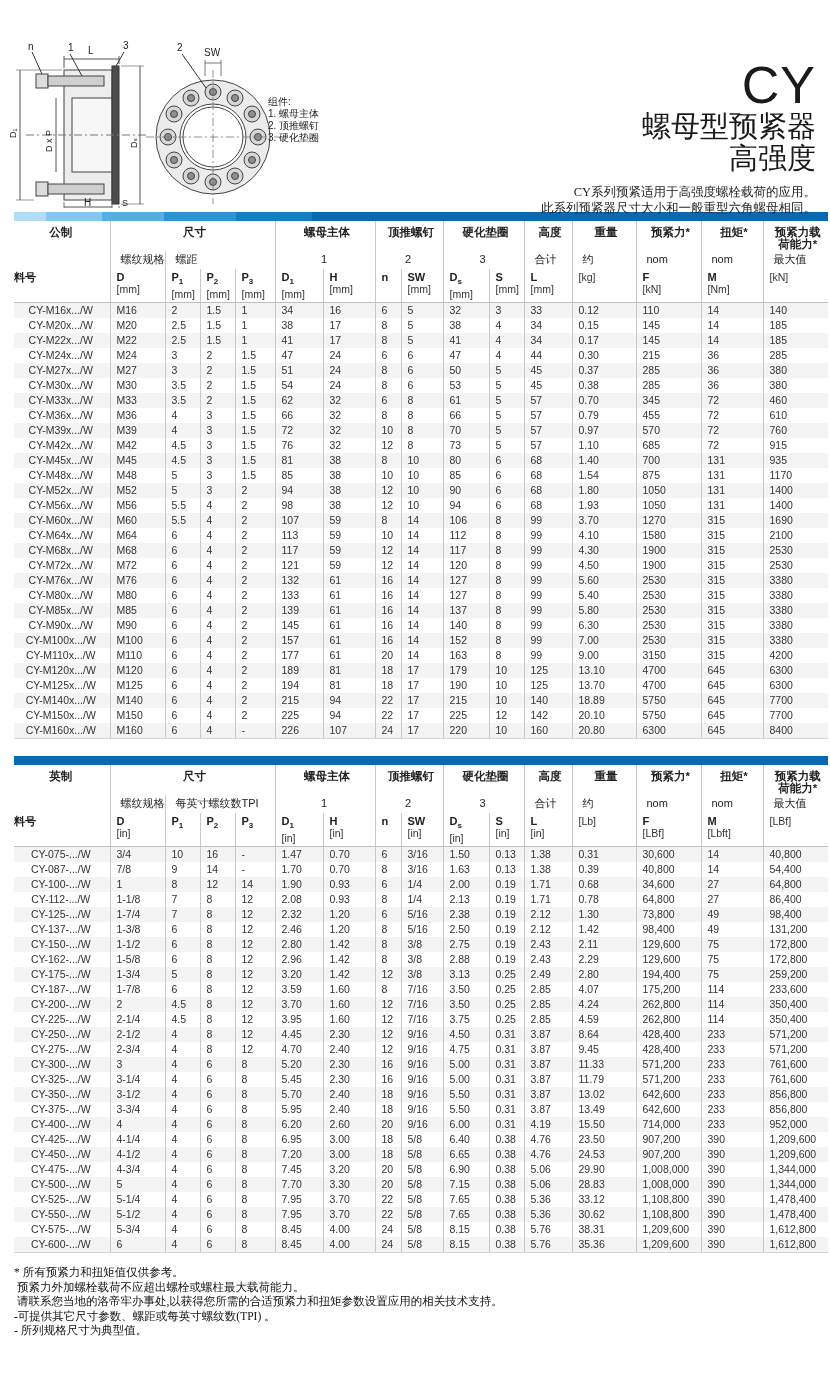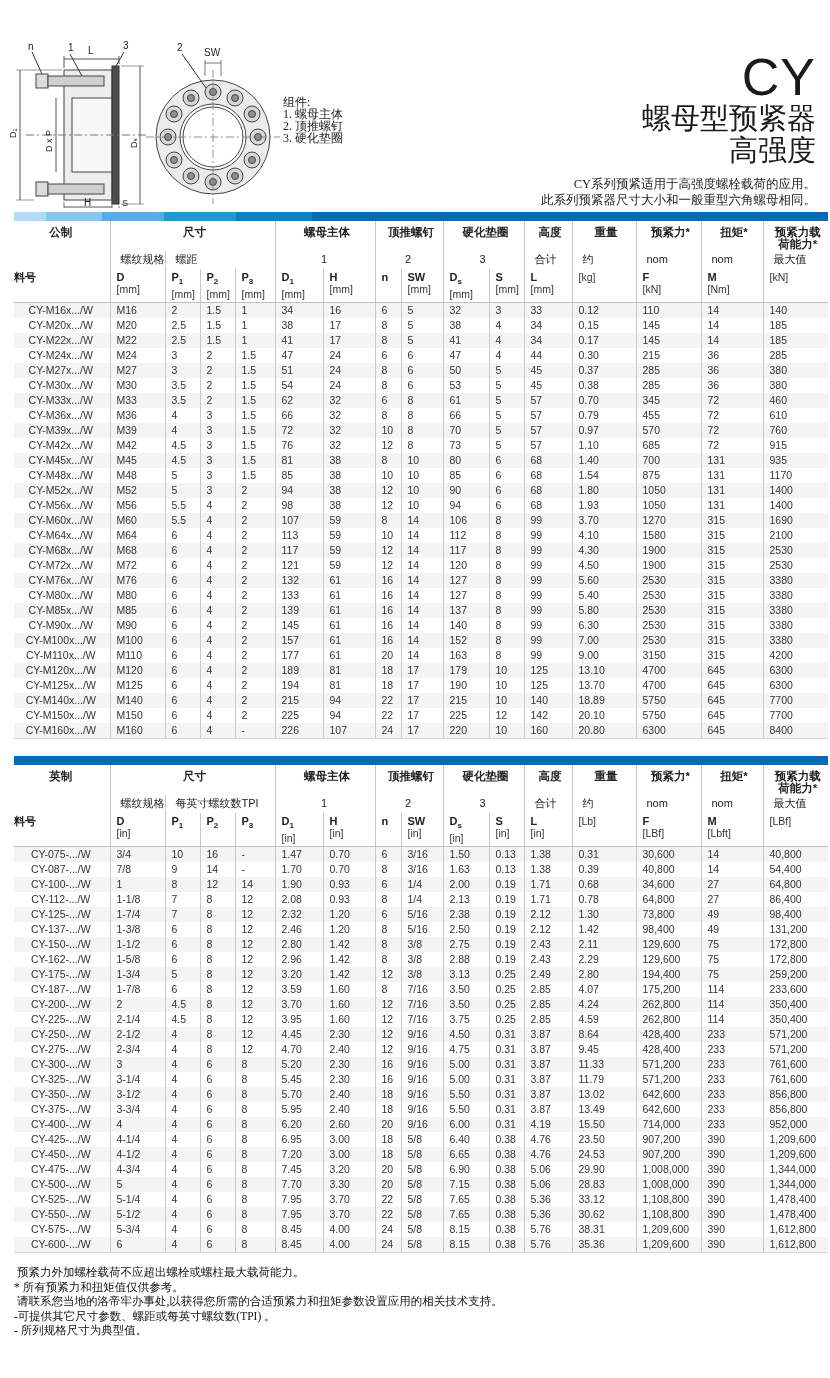--- a/index.html
+++ b/index.html
@@ -4,23 +4,23 @@
 <style>
   html,body{margin:0;padding:0;}
   body{
     width:830px;height:1378px;overflow:hidden;background:#ffffff;
     font-family:"Liberation Sans","DejaVu Sans",sans-serif;color:#333;
     position:relative;
   }
   
   .header{position:relative;height:212px;}
   .diagram{position:absolute;left:6px;top:30px;}
-  .legend{position:absolute;left:283px;top:96px;font-family:Liberation Serif, serif;
-          font-size:12px;line-height:12px;color:#222;}
-  .titleblock{position:absolute;right:14px;top:52px;text-align:right;color:#1a1a1a;}
+  .legend{position:absolute;left:268px;top:96px;font-family:Liberation Sans, sans-serif;
+          font-size:10px;line-height:12px;color:#222;}
+  .titleblock{position:absolute;right:14px;top:60px;text-align:right;color:#1a1a1a;}
   .t-series{font-size:52px;line-height:50px;font-weight:400;letter-spacing:1px;}
   .t-sub1{font-size:29px;line-height:32px;font-weight:400;}
   .t-sub2{font-size:29px;line-height:32px;font-weight:400;}
   .t-desc{margin-top:10px;font-family:"Liberation Serif","DejaVu Serif",serif;
           font-size:12.5px;line-height:16px;color:#222;}
   
   .bar{width:814px;margin-left:14px;height:9px;display:flex;}
   .bar .seg{height:9px;}
   .bar .fill{flex:1;height:9px;}
   
@@ -1317,18 +1317,18 @@
         <td>5.76</td>
         <td>35.36</td>
         <td>1,209,600</td>
         <td>390</td>
         <td>1,612,800</td>
       </tr>
     </tbody>
 </table>
 
 <div class="footnotes">
+  <div>* 所有预紧力和扭矩值仅供参考。</div>
   <div> 预紧力外加螺栓载荷不应超出螺栓或螺柱最大载荷能力。</div>
-  <div>* 所有预紧力和扭矩值仅供参考。</div>
   <div> 请联系您当地的洛帝牢办事处,以获得您所需的合适预紧力和扭矩参数设置应用的相关技术支持。</div>
   <div>-可提供其它尺寸参数、螺距或每英寸螺纹数(TPI) 。</div>
   <div>- 所列规格尺寸为典型值。</div>
 </div>
 
 </body></html>

